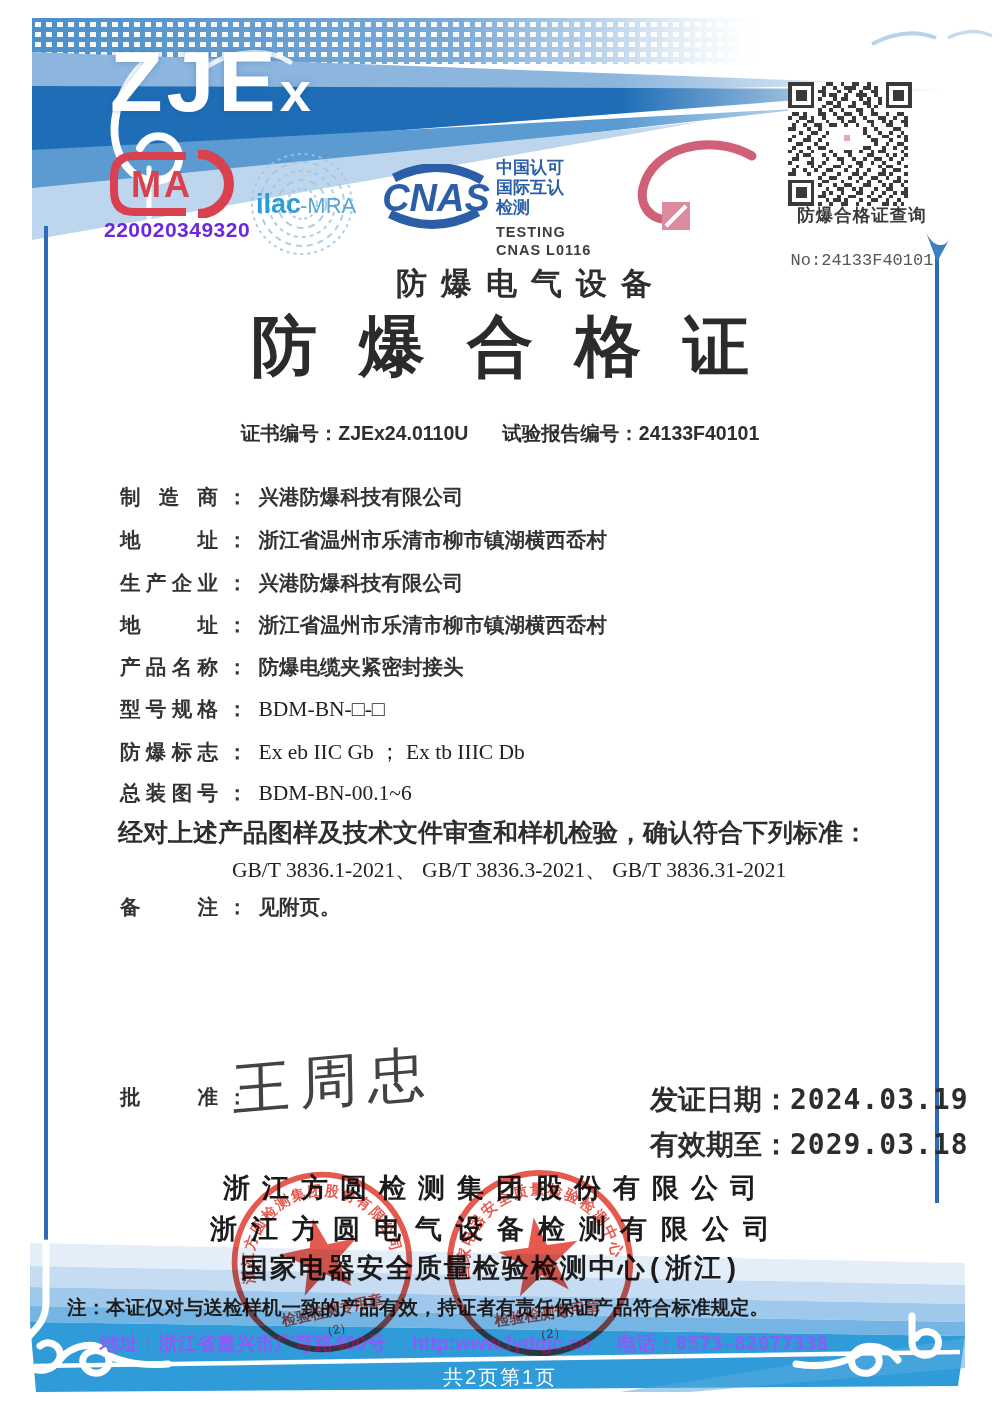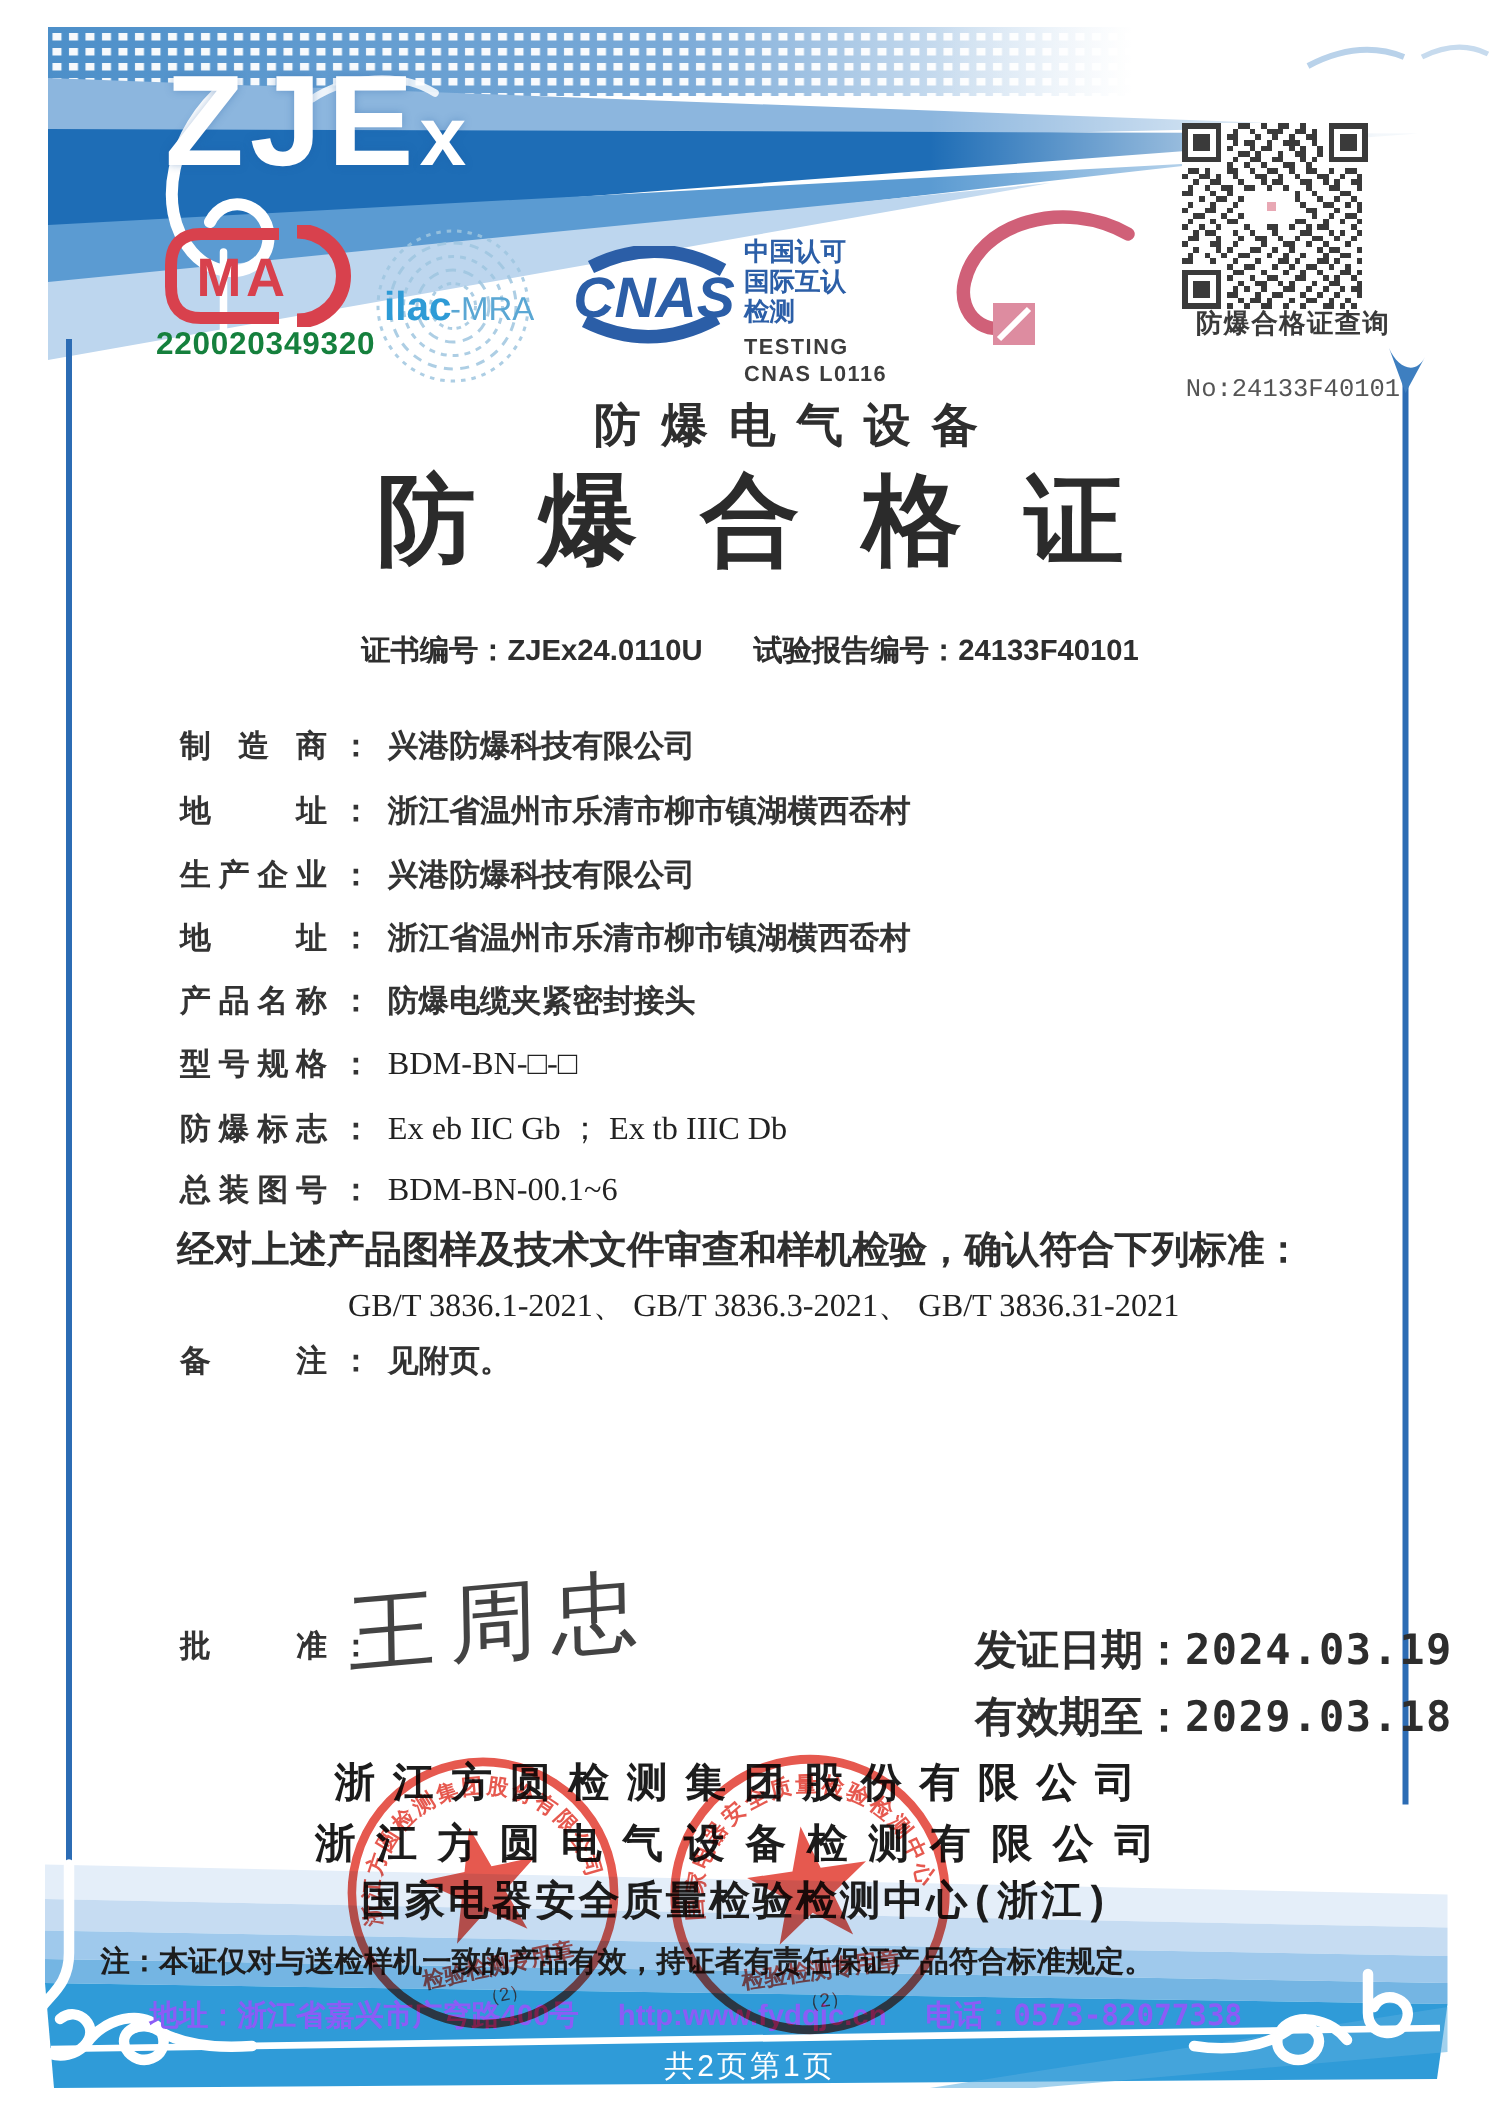--- a/index.html
+++ b/index.html
@@ -9,21 +9,21 @@
   .deco{position:absolute;left:0;top:0;z-index:0;}
   .z1{z-index:1;}
   .z3{z-index:3;}
 
   
   .zjex{left:110px;top:38px;font-weight:bold;color:#fff;font-size:86px;
         letter-spacing:4px;line-height:1;text-shadow:0 0 6px rgba(30,90,160,.35);}
   .zjex .sub{font-size:56px;}
 
   
-  .cma-num{left:104px;top:218px;width:136px;text-align:right;color:#15803d;
+  .cma-num{left:104px;top:218px;width:136px;text-align:right;color:#6d28d9;
            font-weight:bold;font-size:21px;letter-spacing:.5px;}
   .cnas-side{left:496px;top:158px;font-size:17px;line-height:20px;color:#2b5ea7;font-weight:bold;}
   .cnas-en{margin-top:5px;color:#3c3c3c;font-size:14.5px;line-height:18px;letter-spacing:1px;}
 
   
   .qr-caption{left:782px;top:203px;width:160px;text-align:center;font-size:17.5px;
               font-weight:bold;color:#3a3a3a;letter-spacing:1px;}
   .qr-number{left:782px;top:227px;width:160px;text-align:center;font-size:17px;color:#555;
              font-family:Liberation Mono, monospace;margin-top:24px;}
 

